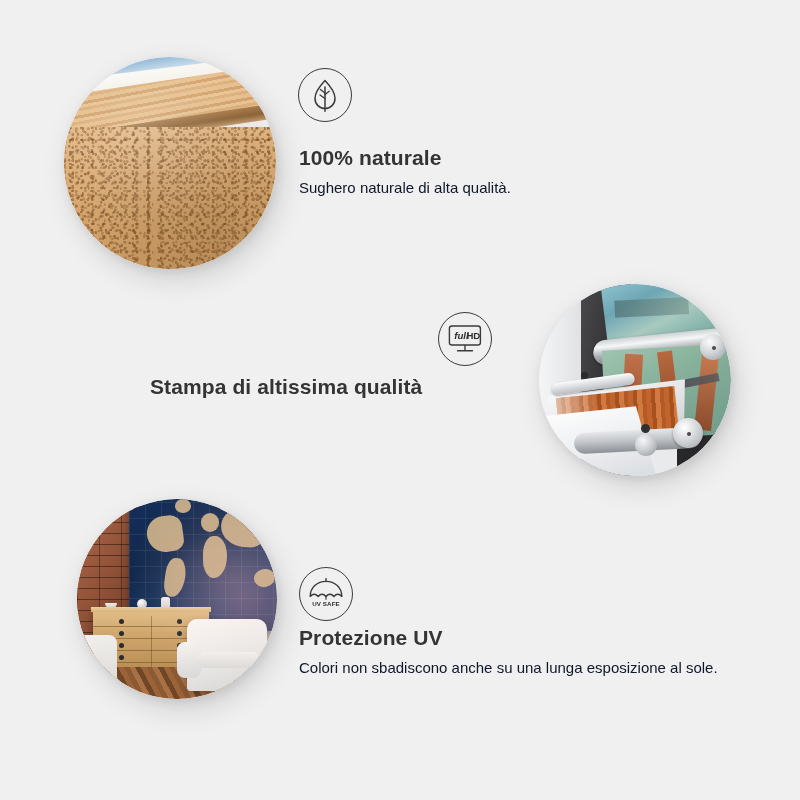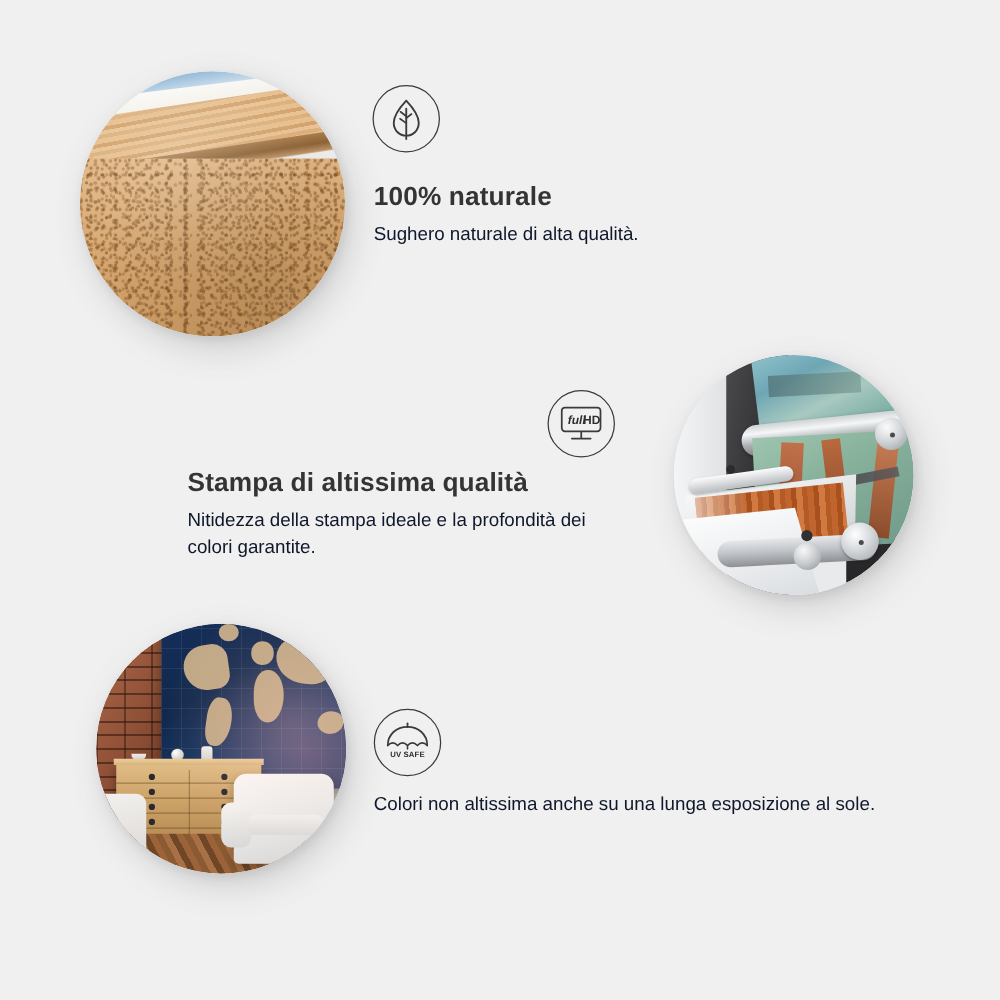--- a/index.html
+++ b/index.html
@@ -378,21 +378,20 @@
       <rect x="2.4" y="3" width="31" height="19" rx="2.6" ry="2.6" fill="none" stroke="#3b3b3b" stroke-width="1.4"></rect>
       <line x1="18" y1="22" x2="18" y2="27.4" stroke="#3b3b3b" stroke-width="1.4"></line>
       <line x1="10.5" y1="27.8" x2="25.5" y2="27.8" stroke="#3b3b3b" stroke-width="1.4" stroke-linecap="round"></line>
       <text class="hd-full" x="7.2" y="16">full</text>
       <text class="hd-hd" x="19.4" y="16">HD</text>
     </svg>
   </div>
 
   <div class="feature-text" id="text-print">
     <div class="feature-title">Stampa di altissima qualità</div>
-    <div class="feature-desc">Nitidezza della stampa ideale e la profondità dei colori garantite.</div>
   </div>
 
   <div class="photo-circle" id="photo-room">
     <div class="photo-inner">
       <div class="room-bg"></div>
       <div class="room-brick"></div>
       <div class="room-map">
         <div class="map-grid"></div>
         <div class="cont c-gr"></div>
         <div class="cont c-na"></div>
@@ -437,16 +436,17 @@
       <path d="M4.2 20.4 C4.2 11.6 11.2 5.4 20 5.4 C28.8 5.4 35.8 11.6 35.8 20.4" fill="none" stroke="#3b3b3b" stroke-width="1.4" stroke-linecap="round"></path>
       <path d="M4.2 20.4 Q8.2 16.2 12.1 20.4 Q16.05 16.2 20 20.4
                Q23.95 16.2 27.9 20.4 Q31.8 16.2 35.8 20.4" fill="none" stroke="#3b3b3b" stroke-width="1.4" stroke-linejoin="round"></path>
       <line x1="20" y1="2.6" x2="20" y2="5.6" stroke="#3b3b3b" stroke-width="1.4" stroke-linecap="round"></line>
       <line x1="20" y1="20.4" x2="20" y2="23.2" stroke="#3b3b3b" stroke-width="1.2" stroke-linecap="round"></line>
       <text class="uv-label" x="20" y="29.6" text-anchor="middle">UV SAFE</text>
     </svg>
   </div>
 
   <div class="feature-text" id="text-uv">
-    <div class="feature-desc">Colori non altissima anche su una lunga esposizione al sole.</div>
+    <div class="feature-title">Protezione UV</div>
+    <div class="feature-desc">Colori non sbadiscono anche su una lunga esposizione al sole.</div>
   </div>
 
 </div>
 
 </body></html>

